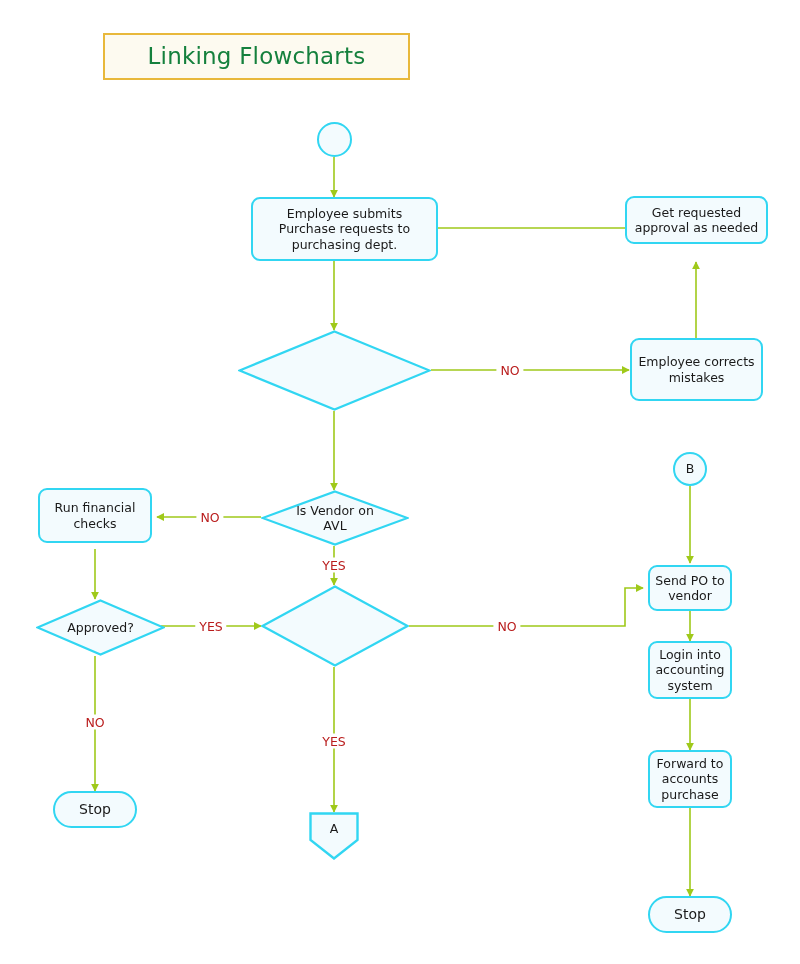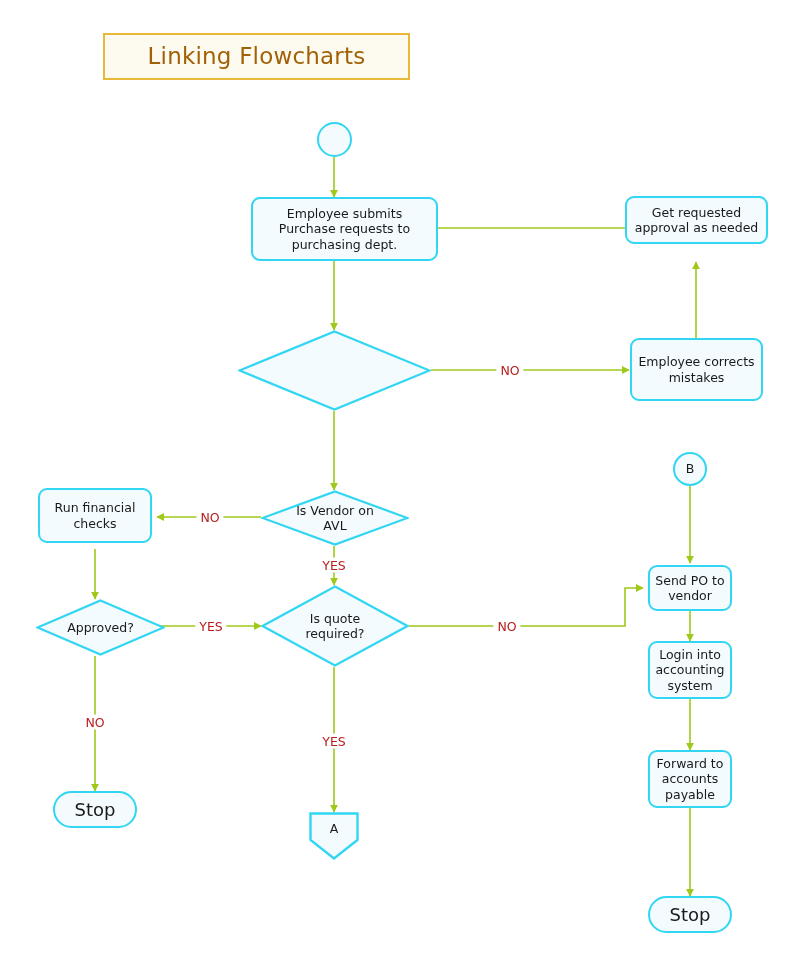--- a/index.html
+++ b/index.html
@@ -36,36 +36,36 @@
     text-align: center;
     color: #1a1a1a;
     line-height: 1.22;
     white-space: pre-line;
   }
   
   .title-box {
     border: 2px solid #e8b83b;
     background: #fdfaf0;
     font-size: 23px;
-    color: #a16207;
+    color: #15803d;
     letter-spacing: 0.2px;
   }
   
   .proc {
     border: 2px solid #31d6f2;
     background: #f3fbfe;
     border-radius: 9px;
     font-size: 12.5px;
   }
   
   .term {
     border: 2px solid #31d6f2;
     background: #f3fbfe;
     border-radius: 999px;
-    font-size: 18px;
+    font-size: 14px;
   }
   
   .circ {
     border: 2px solid #31d6f2;
     background: #f3fbfe;
     border-radius: 50%;
     font-size: 12.5px;
   }
   
   .diamond {
@@ -192,22 +192,20 @@
     <svg viewBox="0 0 129 57" preserveAspectRatio="none">
       <polygon points="64.5,1.5 127.5,28.5 64.5,55.5 1.5,28.5" fill="#f3fbfe" stroke="#31d6f2" stroke-width="2.2"></polygon>
     </svg>
     <span class="dlabel">Approved?</span>
   </div>
 
   <div class="node diamond" style="left:261px; top:585px; width:148px; height:82px;">
     <svg viewBox="0 0 148 82" preserveAspectRatio="none">
       <polygon points="74,1.5 146.5,41 74,80.5 1.5,41" fill="#f3fbfe" stroke="#31d6f2" stroke-width="2.2"></polygon>
     </svg>
-    <span class="dlabel">Is quote
-required?</span>
   </div>
 
   <div class="node term" style="left:53px; top:791px; width:84px; height:37px;">Stop</div>
 
   <div class="node offpage" style="left:309px; top:812px; width:50px; height:48px;">
     <svg viewBox="0 0 50 48" preserveAspectRatio="none">
       <polygon points="1.5,1.5 48.5,1.5 48.5,28 25,46.5 1.5,28" fill="#f3fbfe" stroke="#31d6f2" stroke-width="2.4"></polygon>
     </svg>
     <span class="olabel">A</span>
   </div>
@@ -216,21 +214,21 @@
 
   <div class="node proc" style="left:648px; top:565px; width:84px; height:46px;">Send PO to
 vendor</div>
 
   <div class="node proc" style="left:648px; top:641px; width:84px; height:58px;">Login into
 accounting
 system</div>
 
   <div class="node proc" style="left:648px; top:750px; width:84px; height:58px;">Forward to
 accounts
-payable</div>
+purchase</div>
 
   <div class="node term" style="left:648px; top:896px; width:84px; height:37px;">Stop</div>
 
   <span class="edge-label" style="left:510px; top:370px;">NO</span>
 
   <span class="edge-label" style="left:210px; top:517px;">NO</span>
 
   <span class="edge-label" style="left:334px; top:565px;">YES</span>
 
   <span class="edge-label" style="left:211px; top:626px;">YES</span>

